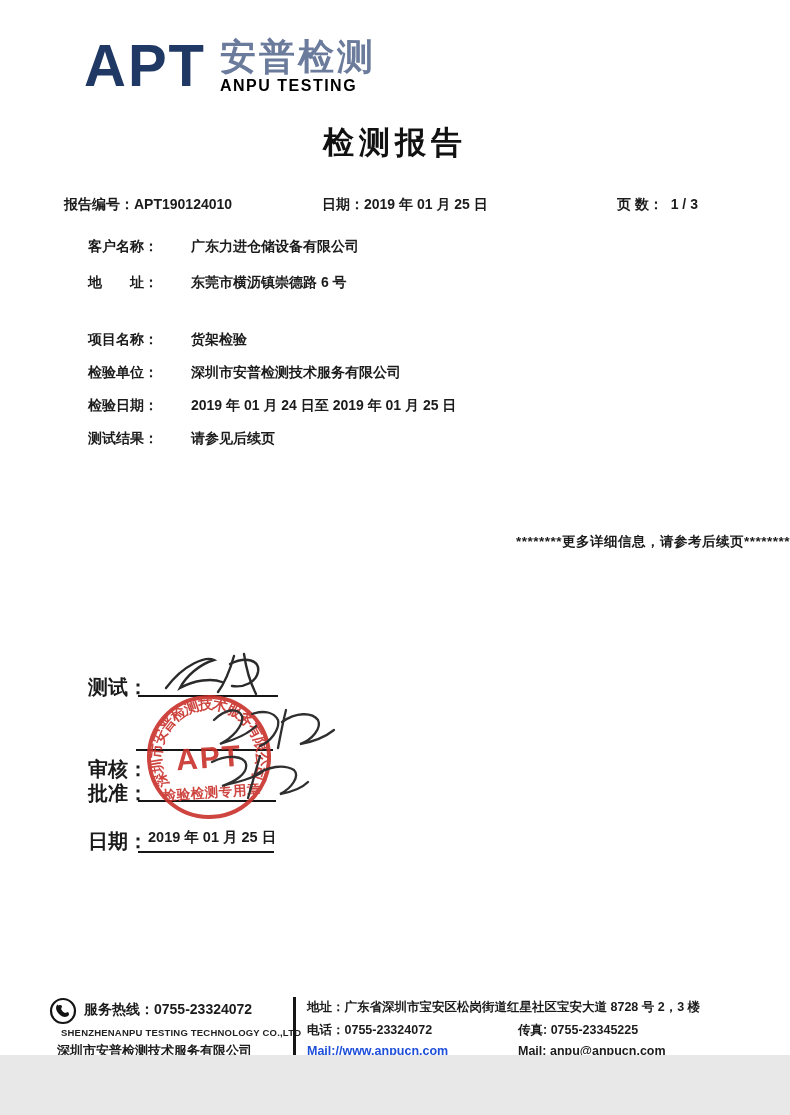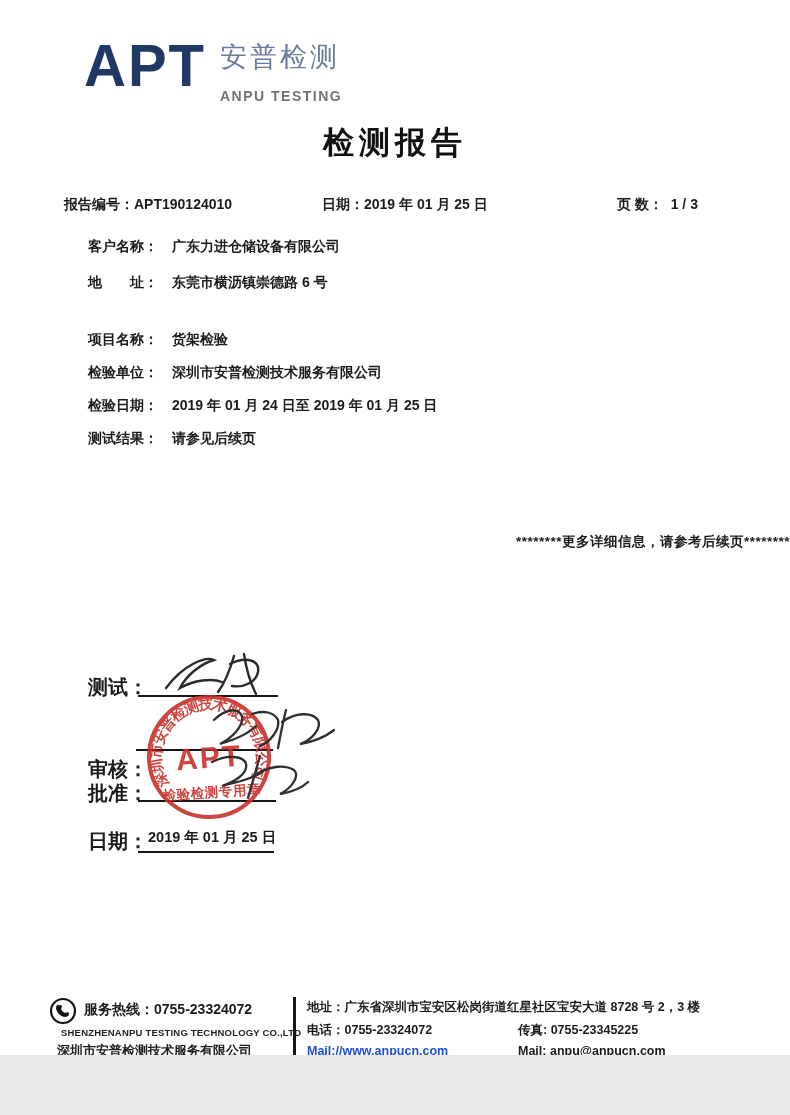--- a/index.html
+++ b/index.html
@@ -10,31 +10,31 @@
     color:#1b1b1b;
   }
   .abs{position:absolute;}
   
   .logo{left:84px;top:36px;display:flex;align-items:flex-start;}
   .logo-apt{
     font-size:58px;font-weight:800;color:#203864;letter-spacing:2px;
     line-height:60px;transform:scaleY(1.02);
   }
   .logo-right{margin-left:14px;padding-top:6px;}
-  .logo-cn{font-size:27px;font-weight:400;color:#6b7b9c;letter-spacing:3px;line-height:30px;}
-  .logo-en{font-size:14px;font-weight:700;color:#737373;letter-spacing:1.5px;margin-top:16px;}
+  .logo-cn{font-size:36px;font-weight:700;color:#6b7b9c;letter-spacing:3px;line-height:30px;}
+  .logo-en{font-size:16px;font-weight:700;color:#000000;letter-spacing:1.5px;margin-top:5px;}
   
   .title{left:0;top:122px;width:790px;text-align:center;
     font-size:31px;font-weight:800;letter-spacing:5px;color:#111;}
   
   .meta{top:196px;font-size:14px;font-weight:700;white-space:nowrap;}
   .meta-report{left:64px;} .meta-date{left:322px;} .meta-pages{left:617px;}
   
   .info-label{left:88px;font-size:14px;font-weight:700;white-space:pre;}
-  .info-value{left:172px;font-size:14px;font-weight:700;white-space:nowrap;}
+  .info-value{left:191px;font-size:14px;font-weight:700;white-space:nowrap;}
   
   .note{left:0;top:533px;width:790px;text-align:right;font-size:13.5px;font-weight:700;letter-spacing:.5px;}
   
   .sign-label{left:88px;font-size:20px;font-weight:700;}
   .sign-line{height:0;border-top:2px solid #161616;z-index:1;}
   .sign-date-value{left:148px;top:828px;font-size:14.5px;font-weight:700;white-space:nowrap;z-index:1;}
   .stamp{left:143px;top:691px;z-index:2;opacity:.9;transform:rotate(-4deg);}
   .handwriting{z-index:3;}
   
   .footer-hotline{left:84px;top:1001px;font-size:14px;font-weight:800;white-space:nowrap;}

